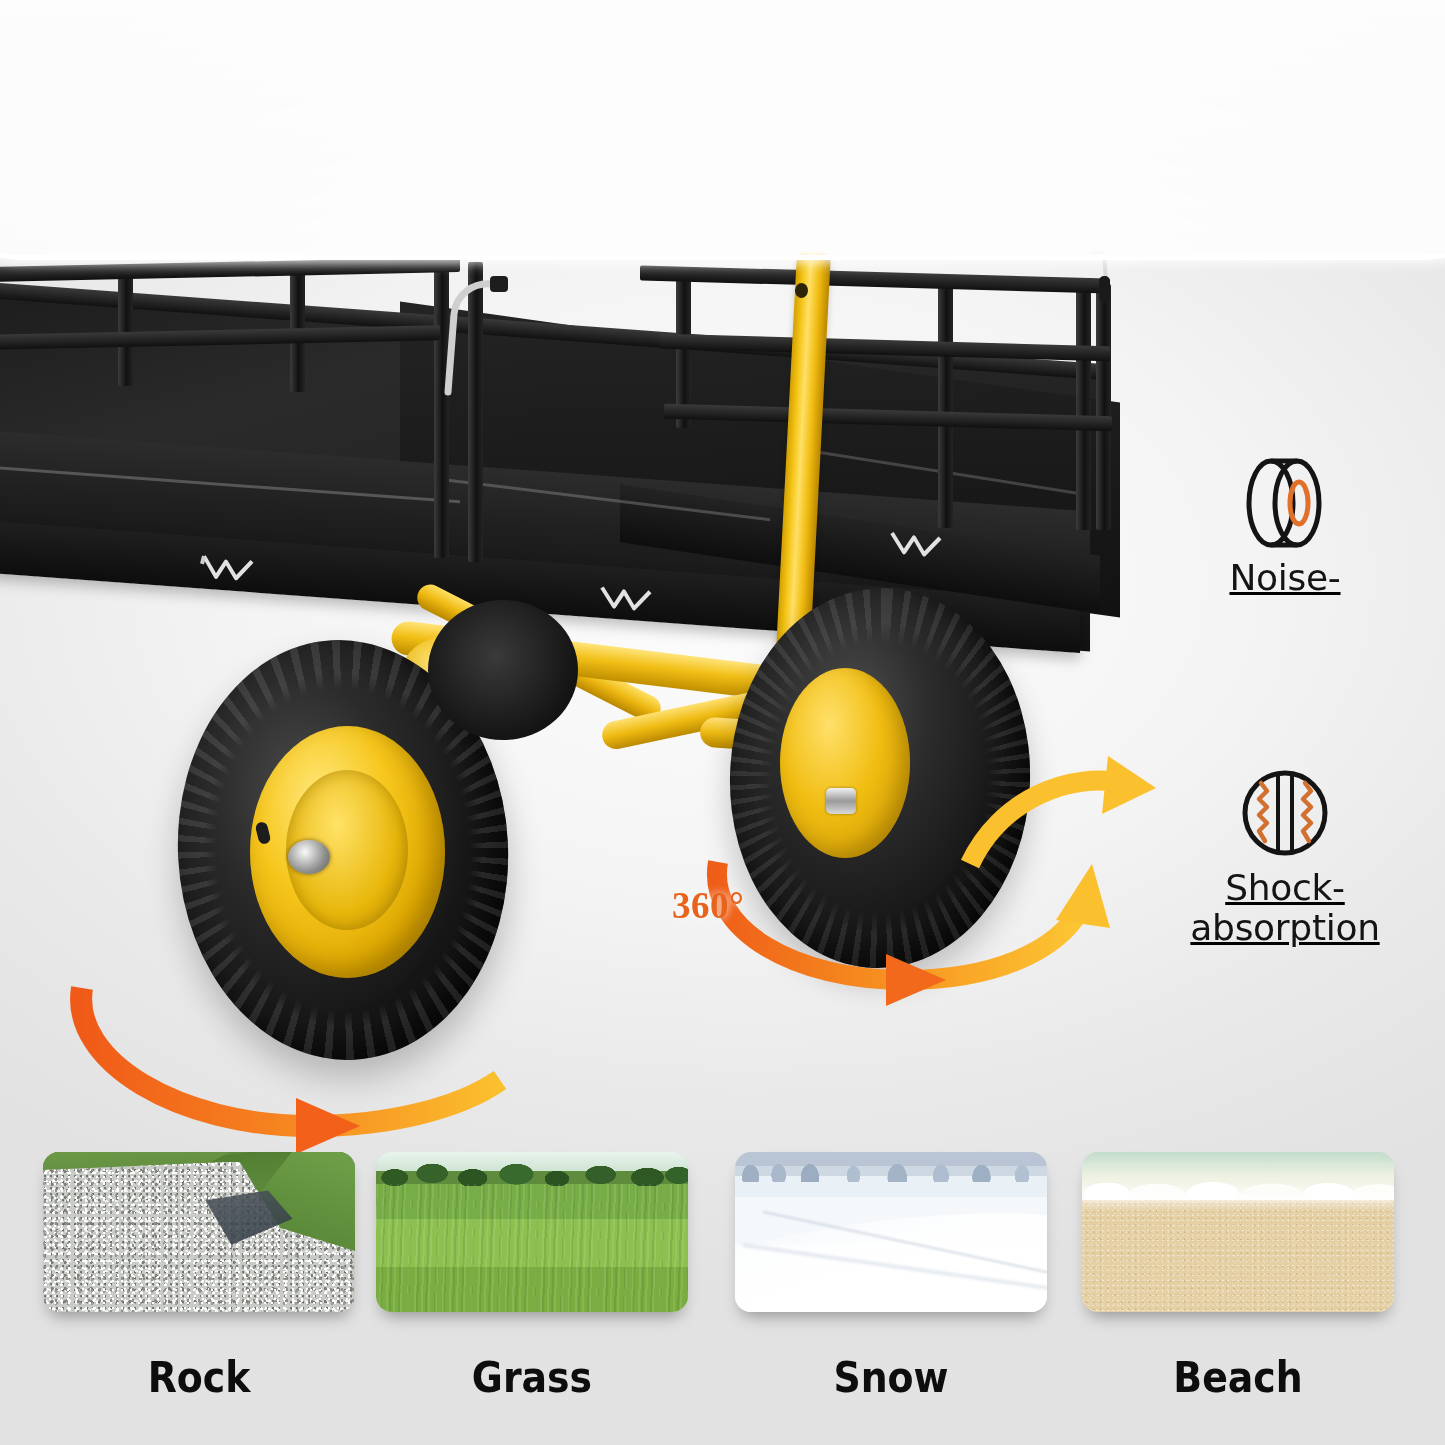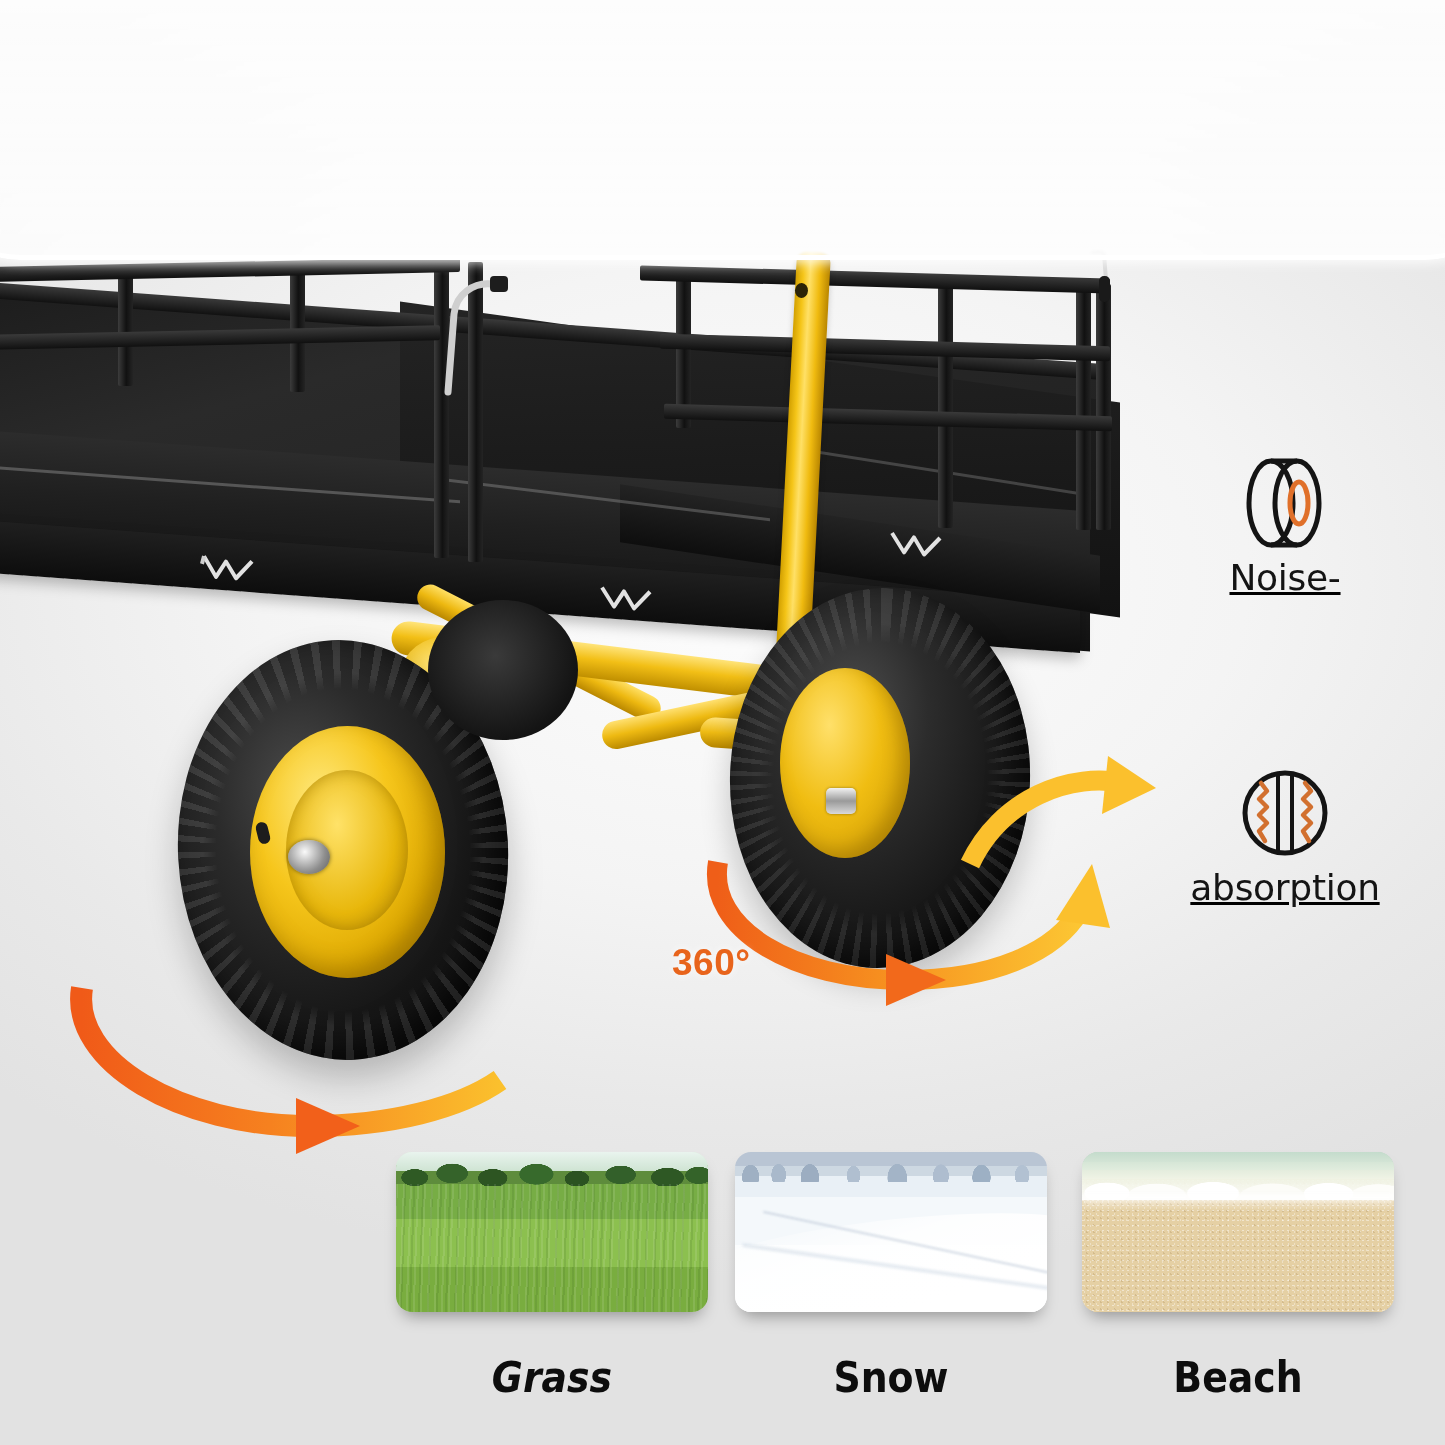--- a/index.html
+++ b/index.html
@@ -192,22 +192,22 @@
     position:absolute;left:-70px;top:-90px;width:1585px;height:345px;
     background:linear-gradient(180deg, rgba(255,255,255,.93) 0%, rgba(255,255,255,.88) 60%, rgba(255,255,255,.84) 100%);
     border-bottom-left-radius:90px;border-bottom-right-radius:90px;
     border-bottom:5px solid rgba(255,255,255,.98);
     box-shadow:0 3px 12px rgba(255,255,255,.85);
     backdrop-filter:blur(1px);
   }
 
   
   .label-360{
-    position:absolute;left:672px;top:942px;
-    font-family:Liberation Sans, sans-serif;
+    position:absolute;left:672px;top:884px;
+    font-family:Liberation Serif, serif;
     font-weight:bold;font-size:37px;color:#E8641C;
     letter-spacing:.5px;
     text-shadow:0 0 8px rgba(255,255,255,.9);
   }
 
   
   .feature{position:absolute;width:250px;text-align:center;text-decoration:underline;}
   .feature .ficon{height:110px;display:flex;align-items:center;justify-content:center;}
   .feature .flabel{
     font-family:"DejaVu Sans", sans-serif;
@@ -228,21 +228,21 @@
     width:312px;height:160px;border-radius:16px;overflow:hidden;position:relative;
     box-shadow:0 10px 16px -6px rgba(0,0,0,.35);
   }
   .tlabel{
     margin-top:40px;text-align:center;
     font-family:"DejaVu Sans", sans-serif;
     font-weight:bold;font-size:43px;color:#0d0d0d;
     transform:scaleX(.88);
   }
   #t-rock{left:43px;}
-  #t-grass{left:396px;font-style:italic;}
+  #t-grass{left:376px;}
   #t-snow{left:735px;}
   #t-beach{left:1082px;}
 
   
   .art-rock{
     position:absolute;inset:0;
     background:
       linear-gradient(172deg, #63913f 0%, #5c8a3a 14%, rgba(0,0,0,0) 14.5%),
       linear-gradient(-5deg, rgba(0,0,0,0) 62%, #5f8d3c 62.5%, #4f7a31 100%);
     background-color:#cfd1cc;
@@ -528,26 +528,38 @@
     <div class="ficon">
       <svg width="104" height="100" viewBox="0 0 104 100">
         <circle cx="52" cy="50" r="40" fill="none" stroke="#141414" stroke-width="5"></circle>
         <line x1="45" y1="11" x2="45" y2="89" stroke="#141414" stroke-width="4"></line>
         <line x1="59" y1="11" x2="59" y2="89" stroke="#141414" stroke-width="4"></line>
         <path d="M28 20 L34 28 L26 36 L34 44 L26 52 L34 60 L26 68 L32 78" fill="none" stroke="#D2702F" stroke-width="4.5" stroke-linejoin="round" stroke-linecap="round"></path>
         <path d="M72 20 L78 28 L70 36 L78 44 L70 52 L78 60 L70 68 L76 78" fill="none" stroke="#D2702F" stroke-width="4.5" stroke-linejoin="round" stroke-linecap="round"></path>
       </svg>
     </div>
     <div class="flabel">
+      <div>Shock-</div>
       <div>absorption</div>
     </div>
   </div>
 
   <div class="terrains">
 
+    <div class="tcard" id="t-rock">
+      <div class="tthumb">
+        <div class="art-rock">
+          <div class="grass-top"></div>
+          <div class="grass-right"></div>
+          <div class="gravel"></div>
+          <div class="ditch"></div>
+        </div>
+      </div>
+      <div class="tlabel">Rock</div>
+    </div>
 
     <div class="tcard" id="t-grass">
       <div class="tthumb">
         <div class="art-grass">
           <div class="sky"></div>
           <div class="trees"></div>
           <div class="texture"></div>
         </div>
       </div>
       <div class="tlabel">Grass</div>

